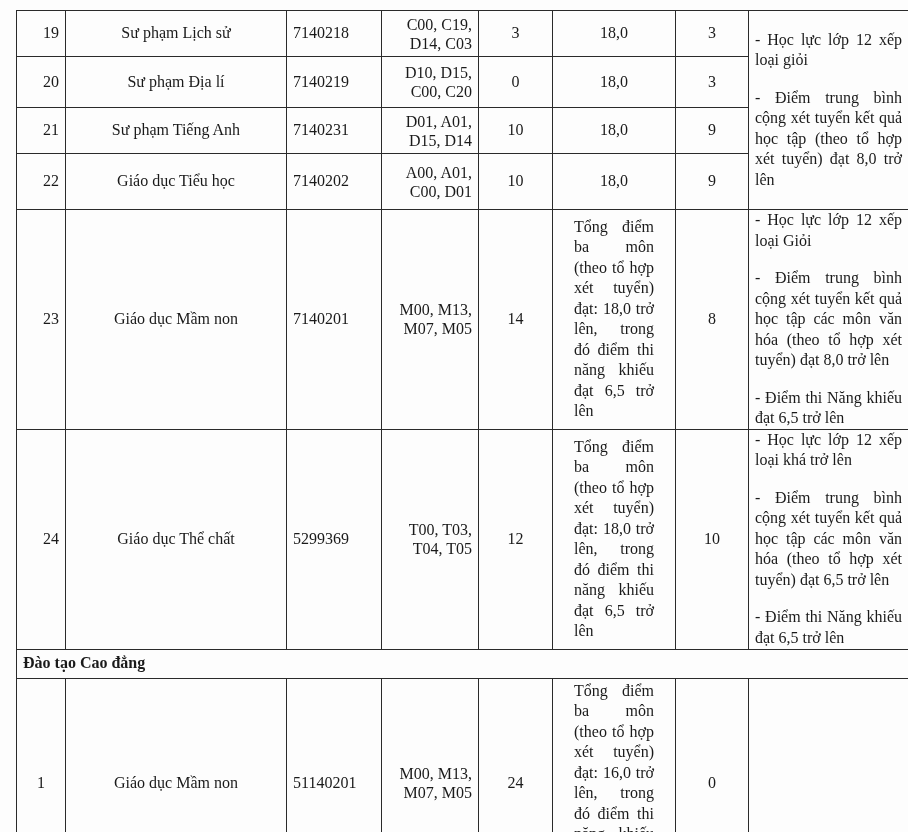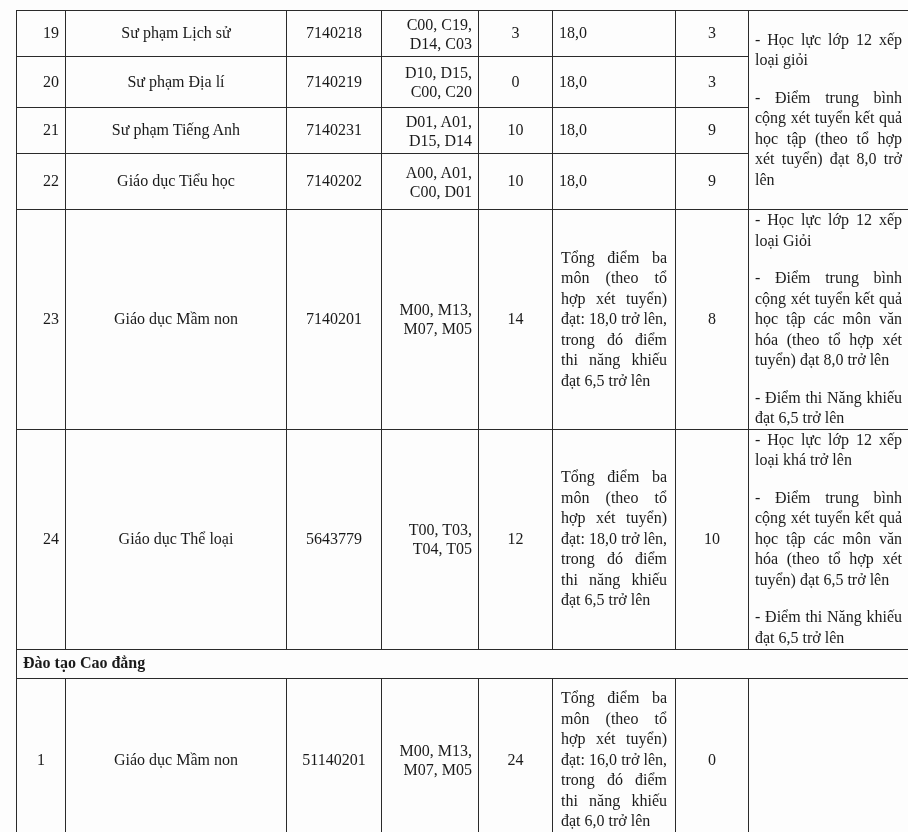--- a/index.html
+++ b/index.html
@@ -16,25 +16,25 @@
     font-size: 16px; line-height: 20.5px;
   }
   table.admit td {
     border: 1.4px solid #2a2a2a;
     padding: 0 6px;
     vertical-align: middle;
     overflow: hidden;
   }
   td.c-stt { text-align: right; padding-right: 9px; }
   td.c-name { text-align: center; padding-left: 10px; }
-  td.c-code { text-align: center; }
+  td.c-code { text-align: left; }
   td.c-combo { text-align: right; line-height: 19px; }
   td.c-quota { text-align: center; }
-  td.c-score { }
-  td.c-score.justify { text-align: justify; text-align-last: left; padding: 2px 8px; }
+  td.c-score { text-align: center; }
+  td.c-score.justify { text-align: justify; text-align-last: left; padding: 2px 21px; }
   td.c-admitted { text-align: center; }
   td.c-cond { text-align: justify; padding: 3px 7px; vertical-align: top; }
   td.c-cond .cline { display: block; text-align: justify; text-align-last: left; }
   td.c-cond .cline + .cline { margin-top: 17px; }
   tr.section td { font-weight: bold; text-align: left; }
   .combo-line { display: block; }
 </style>
 </head>
 <body>
 
@@ -121,22 +121,22 @@
         <td class="c-admitted">8</td>
         <td class="c-cond">
           <span class="cline">- Học lực lớp 12 xếp loại Giỏi</span>
           <span class="cline">- Điểm trung bình cộng xét tuyển kết quả học tập các môn văn hóa (theo tổ hợp xét tuyển) đạt 8,0 trở lên</span>
           <span class="cline">- Điểm thi Năng khiếu đạt 6,5 trở lên</span>
         </td>
       </tr>
 
       <tr style="height:220px">
         <td class="c-stt">24</td>
-        <td class="c-name">Giáo dục Thể loại</td>
-        <td class="c-code">5643779</td>
+        <td class="c-name">Giáo dục Thể chất</td>
+        <td class="c-code">5299369</td>
         <td class="c-combo">
           <span class="combo-line">T00, T03,</span>
           <span class="combo-line">T04, T05</span>
         </td>
         <td class="c-quota">12</td>
         <td class="c-score justify">Tổng điểm ba môn (theo tổ hợp xét tuyển) đạt: 18,0 trở lên, trong đó điểm thi năng khiếu đạt 6,5 trở lên</td>
         <td class="c-admitted">10</td>
         <td class="c-cond">
           <span class="cline">- Học lực lớp 12 xếp loại khá trở lên</span>
           <span class="cline">- Điểm trung bình cộng xét tuyển kết quả học tập các môn văn hóa (theo tổ hợp xét tuyển) đạt 6,5 trở lên</span>

